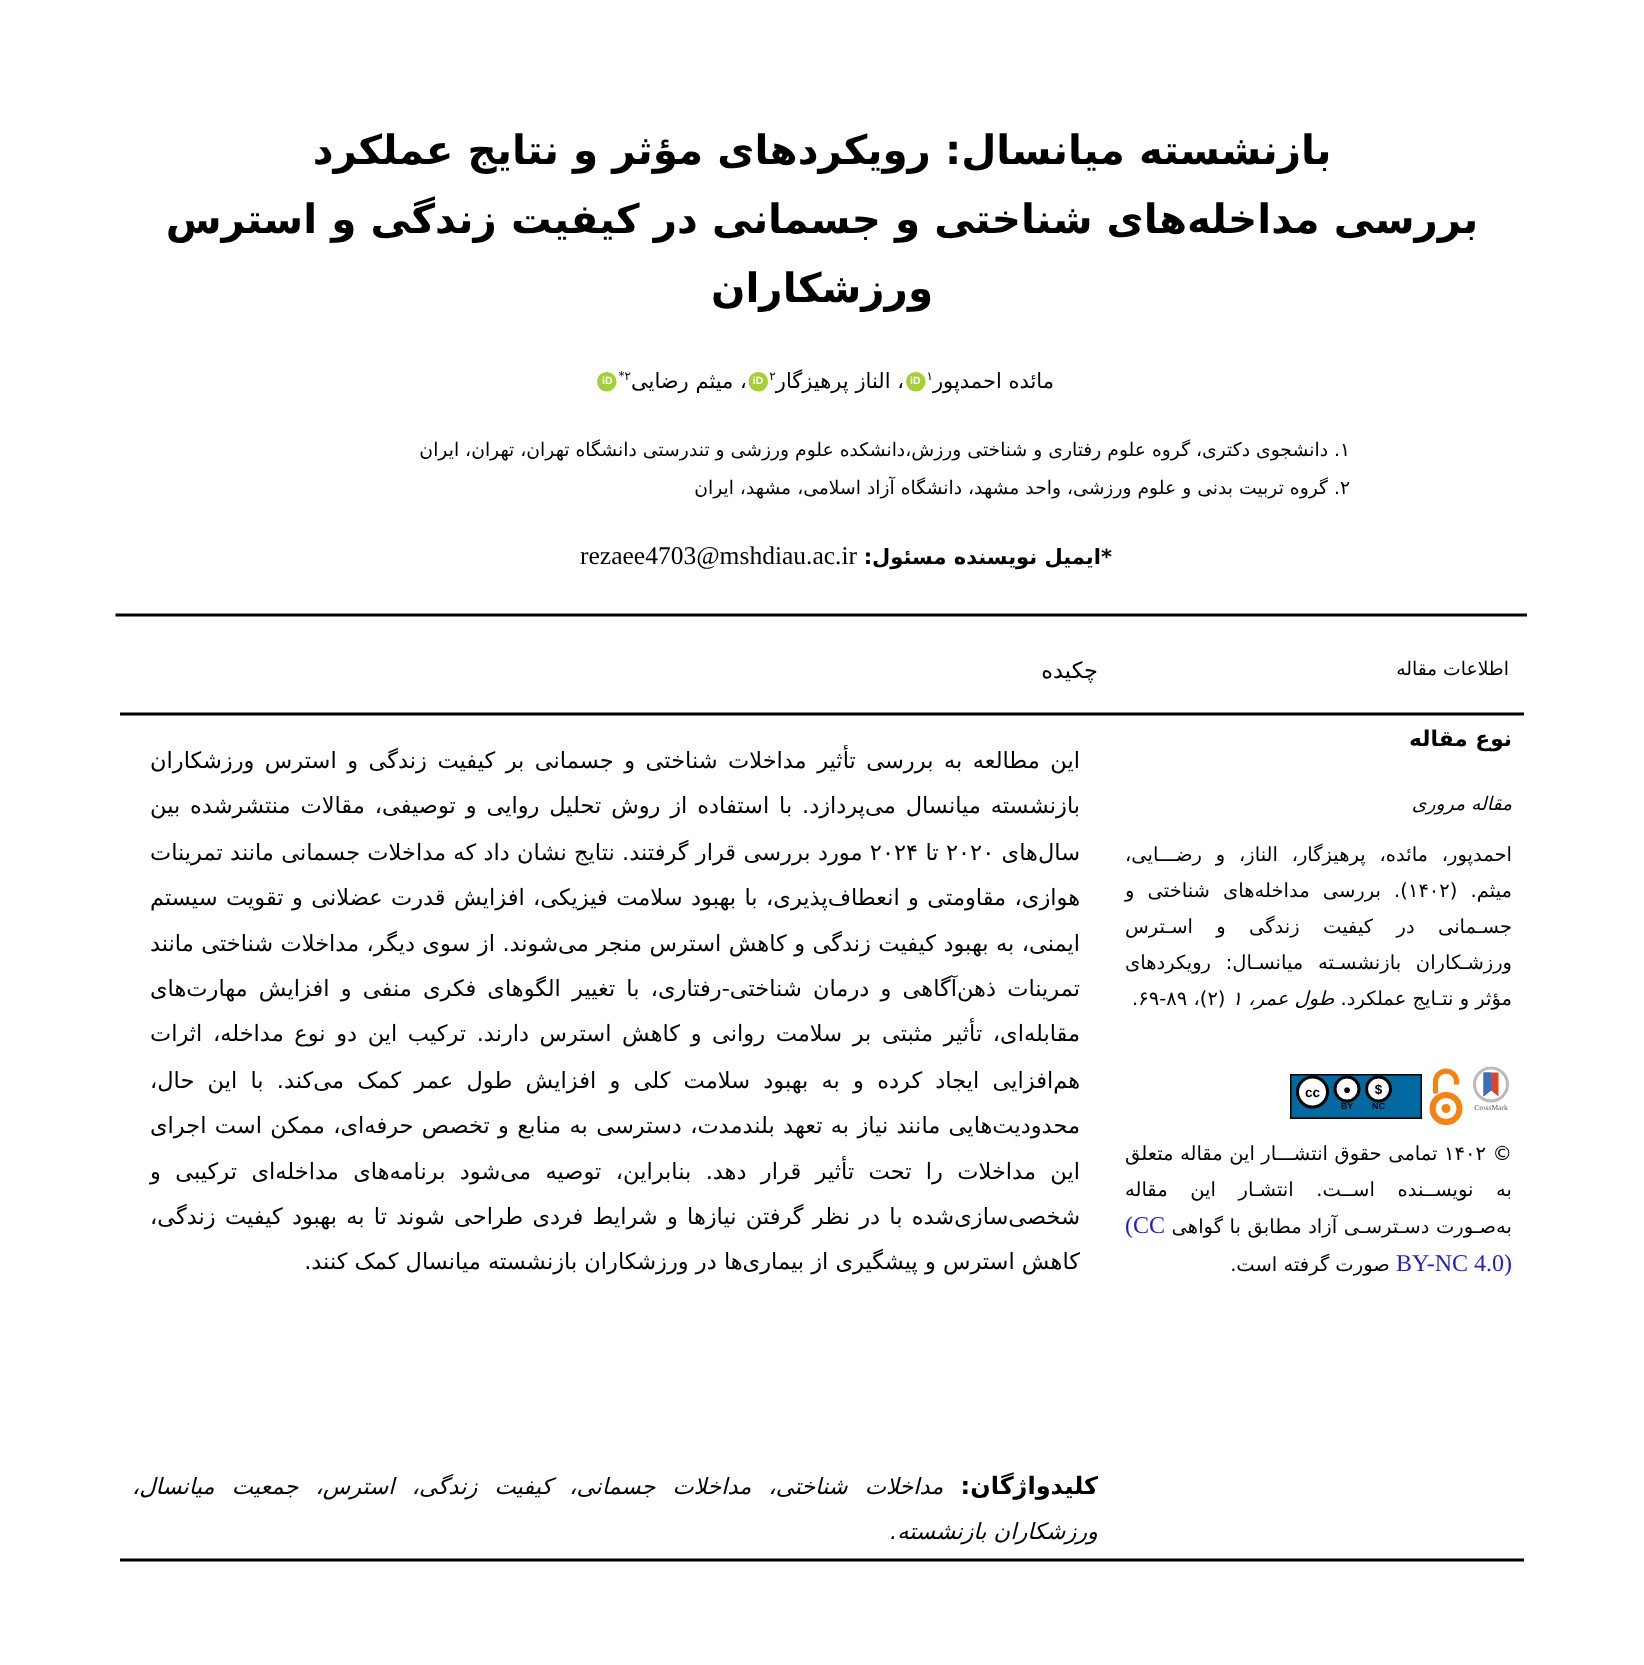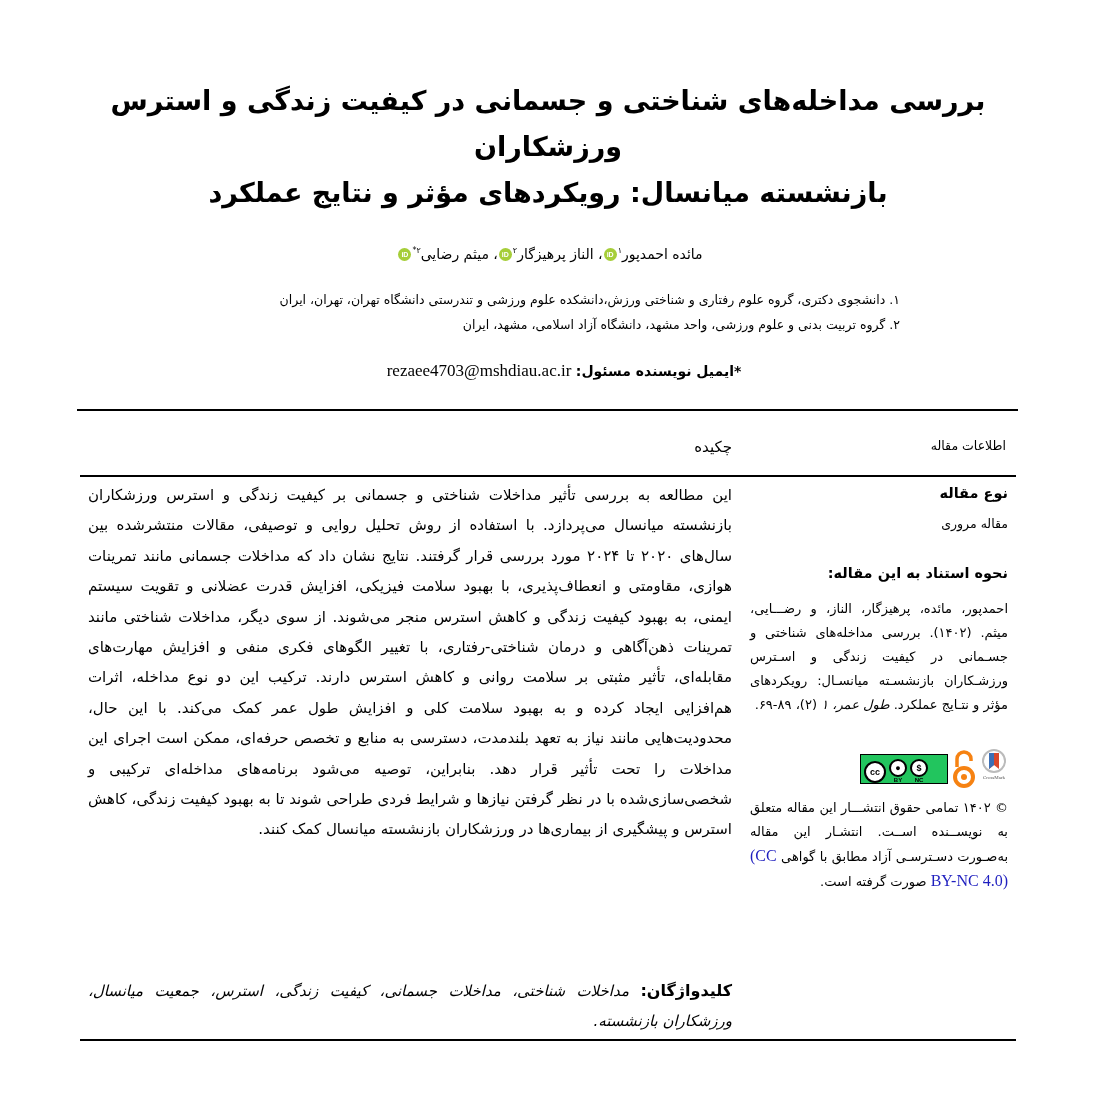--- a/index.html
+++ b/index.html
@@ -40,67 +40,67 @@
     }
     .abs-head {
       position: absolute; left: 560px; width: 172px; top: 438px; text-align: right;
       font-weight: normal; font-size: 15px;
     }
     .sidebar {
       position: absolute; left: 750px; width: 258px; top: 480px;
       text-align: right;
     }
     .sb-h { font-weight: bold; font-size: 14.5px; line-height: 24px; margin-top: 1px; }
-    .sb-type { font-size: 12.5px; line-height: 22px; margin-top: 8px; }
+    .sb-type { font-style: italic; font-size: 12.5px; line-height: 22px; margin-top: 20px; }
     .sb-h2 { margin-top: 26px; }
     .citation {
       font-size: 13px; line-height: 24px; text-align: justify; text-align-last: right;
       margin-top: 12px;
     }
     .citation i { font-style: italic; }
     .badges {
       margin-top: 30px; height: 44px; display: flex; justify-content: flex-end;
       align-items: center; gap: 4px; direction: ltr;
     }
     .cc-badge {
-      width: 88px; height: 30px; background: #22c55e; border: 1px solid #000;
-      display: flex; align-items: flex-end; gap: 3px; padding: 0 3px; box-sizing: border-box;
+      width: 88px; height: 30px; background: #0369a1; border: 1px solid #000;
+      display: flex; align-items: flex-start; gap: 3px; padding: 0 3px; box-sizing: border-box;
     }
     .cc-circle {
       width: 22px; height: 22px; border-radius: 50%; background: #fff; border: 2px solid #000;
       box-sizing: border-box; font-size: 9px; font-weight: bold; text-align: center; line-height: 18px;
       font-family: "Liberation Sans", sans-serif;
     }
     .cc-sm { width: 18px; height: 18px; line-height: 14px; font-size: 9px; }
     .cc-black-strip { display: flex; flex-direction: column; align-items: center; }
     .oa-icon { width: 24px; height: 40px; }
     .crossmark { width: 28px; height: 40px; display: flex; flex-direction: column; align-items: center; }
     .crossmark .cm-label { font-size: 5px; color: #555; font-family: "Liberation Serif", serif; }
     .copyright {
       margin-top: 5px; font-size: 13px; line-height: 24px; text-align: justify; text-align-last: right;
     }
     .copyright .lic { color: #1f1fbf; font-family: "Liberation Serif", serif; font-size: 16px; }
     .abstract {
       position: absolute; left: 88px; width: 644px; top: 480px;
       text-align: justify; text-align-last: right; font-size: 15px; line-height: 30.4px;
     }
-    .abstract p { margin: 0; }
+    .abstract p { margin: 12px; }
     .keywords {
       position: absolute; left: 88px; width: 644px; top: 976px;
       text-align: justify; text-align-last: right; font-size: 15px; line-height: 30px;
     }
     .keywords b { font-weight: bold; font-size: 16px; }
     .keywords i { font-style: italic; }
   </style>
 </head>
 <body>
 
 <div class="title rtl">
+  <div>بازنشسته میانسال: رویکردهای مؤثر و نتایج عملکرد</div>
   <div>بررسی مداخله‌های شناختی و جسمانی در کیفیت زندگی و استرس ورزشکاران</div>
-  <div>بازنشسته میانسال: رویکردهای مؤثر و نتایج عملکرد</div>
 </div>
 
 <div class="authors rtl">
   <span>مائده احمدپور</span><sup class="sup">۱</sup><span class="orcid">iD</span><span>، </span>
   <span>الناز پرهیزگار</span><sup class="sup">۲</sup><span class="orcid">iD</span><span>، </span>
   <span>میثم رضایی</span><sup class="sup">۲*</sup><span class="orcid">iD</span>
 </div>
 
 <div class="affil rtl">
   <div>۱. دانشجوی دکتری، گروه علوم رفتاری و شناختی ورزش،دانشکده علوم ورزشی و تندرستی دانشگاه تهران، تهران، ایران</div>
@@ -115,21 +115,20 @@
 <div class="rule" style="left:77px; width:941px; top:409px;"></div>
 <div class="rule" style="left:80px; width:936px; top:475px;"></div>
 <div class="rule" style="left:80px; width:936px; top:1039px;"></div>
 
 <div class="info-head rtl">اطلاعات مقاله</div>
 <div class="abs-head rtl">چکیده</div>
 
 <div class="sidebar rtl">
   <div class="sb-h">نوع مقاله</div>
   <div class="sb-type">مقاله مروری</div>
-  <div class="sb-h sb-h2">نحوه استناد به این مقاله:</div>
   <div class="citation">
     <span>احمدپور، مائده، پرهیزگار، الناز، و رضـــایی، میثم. (۱۴۰۲). بررسی مداخله‌های شناختی و جسـمانی در کیفیت زندگی و اسـترس ورزشـکاران بازنشسـته میانسـال: رویکردهای مؤثر و نتـایج عملکرد.</span>
     <i>طول عمر، ۱</i>
     <span>(۲)، ۸۹-۶۹.</span>
   </div>
 
   <div class="badges">
     <div class="cc-badge">
       <div class="cc-circle">cc</div>
       <div class="cc-black-strip">

